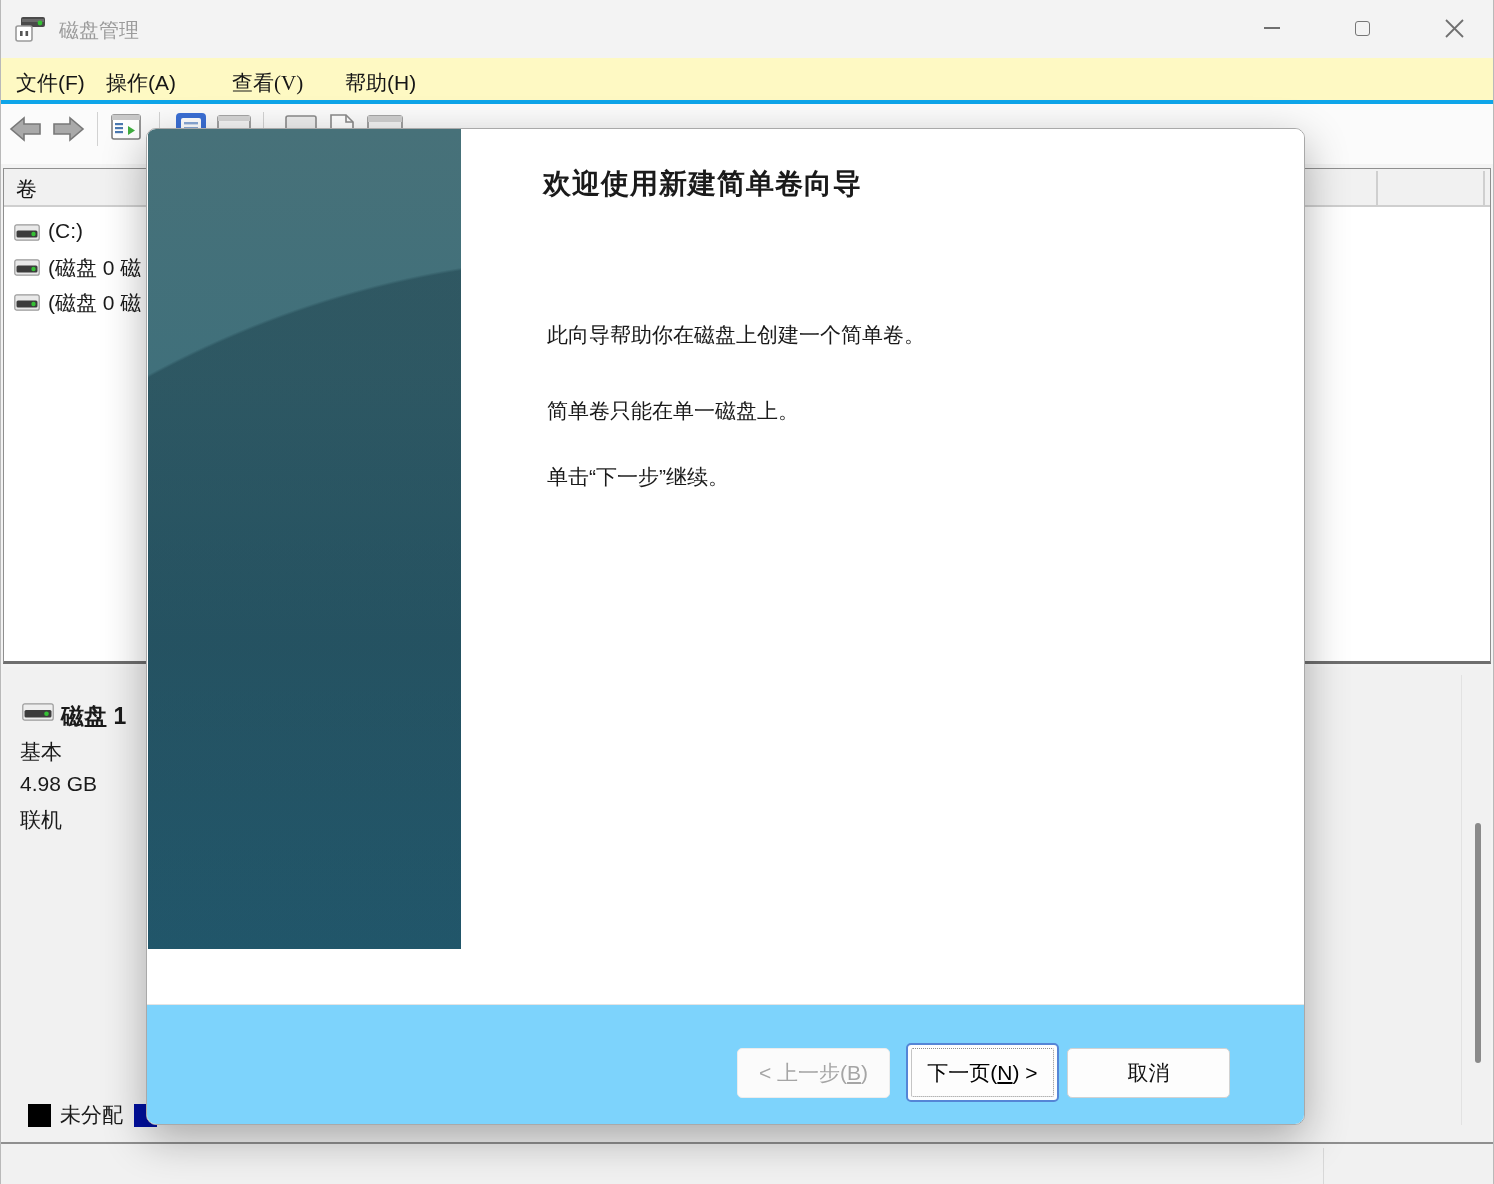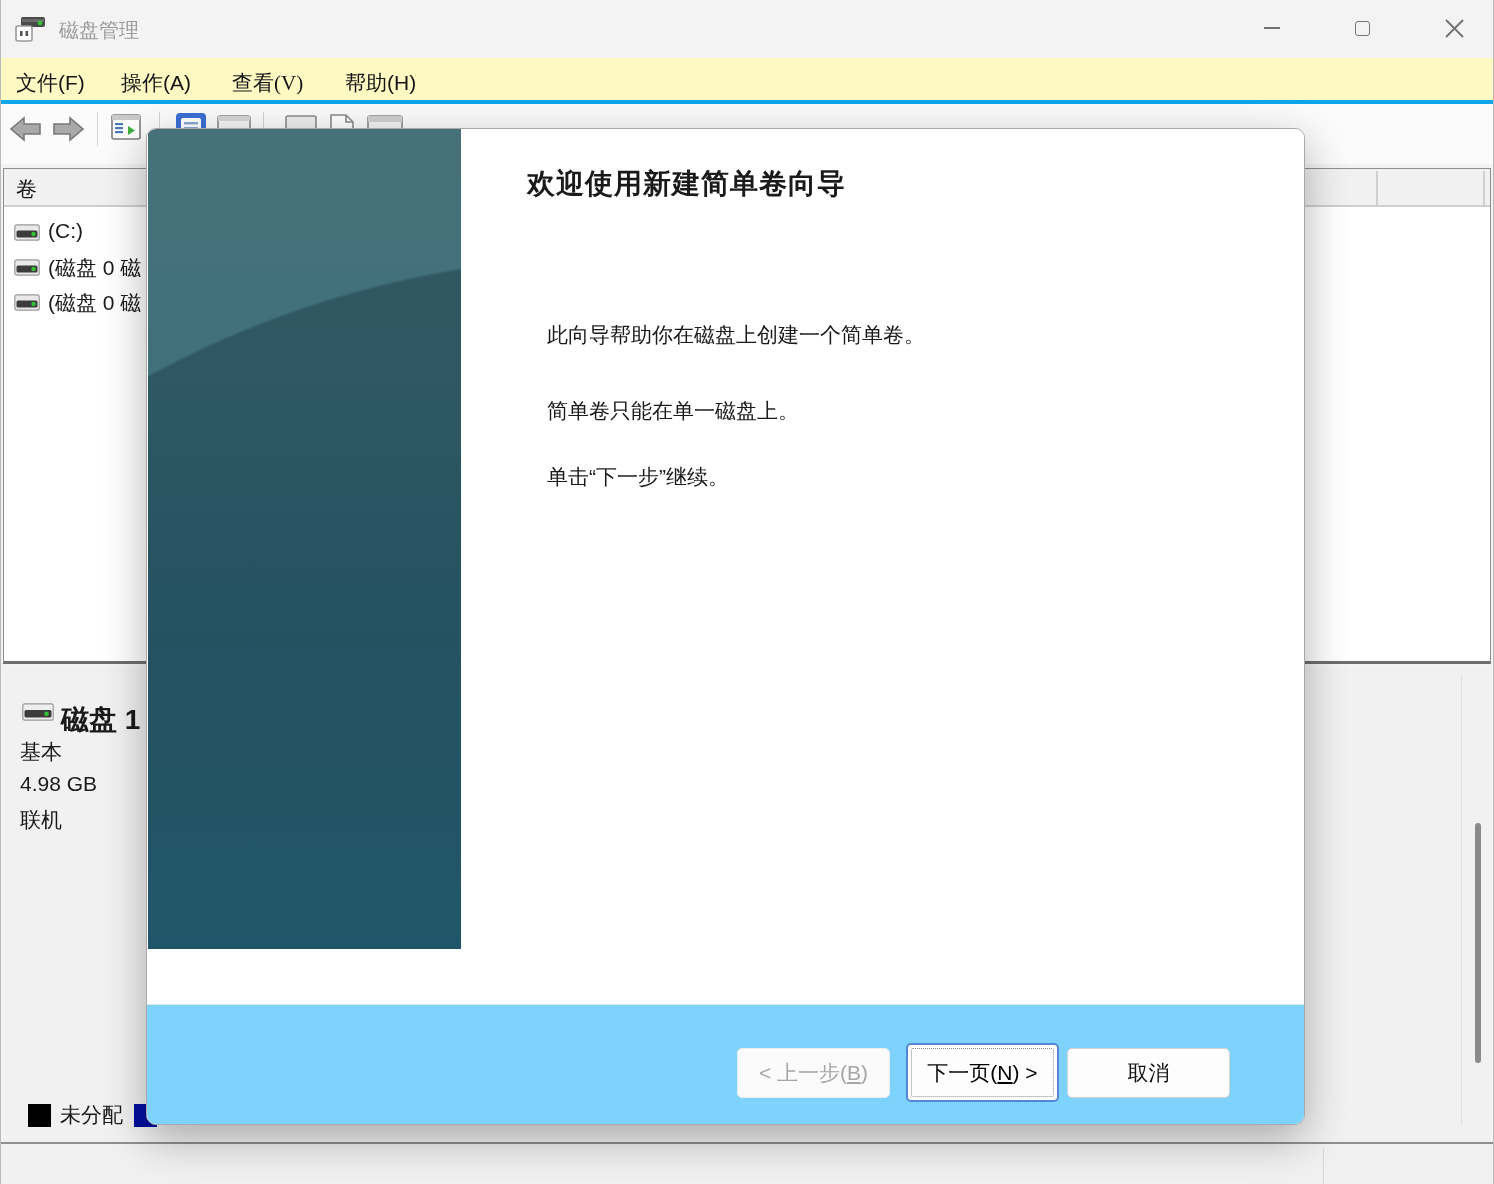--- a/index.html
+++ b/index.html
@@ -12,21 +12,21 @@
   .titlebar { position:absolute; left:0; top:0; width:100%; height:58px; background:#f3f3f3; }
   .app-icon { position:absolute; left:13px; top:14px; width:32px; height:30px; }
   .win-title { position:absolute; left:58px; top:17px; font-size:20px; color:#9b9b9b; }
   .win-btn { position:absolute; top:6px; width:62px; height:44px; display:flex; align-items:center; justify-content:center; }
   .btn-min { left:1240px; } .btn-max { left:1330px; } .btn-close { left:1422px; }
   .glyph-min { width:16px; height:0; border-top:2px solid #6f6f6f; }
   .glyph-max { width:15px; height:15px; border:1.7px solid #767676; border-radius:3px; }
 
   .menubar { position:absolute; left:0; top:58px; width:100%; height:46px; background:#fef9c3; border-bottom:4px solid #0ea5e9; }
   .menu-item { position:absolute; top:11px; font-size:21px; color:#161616; }
-  .mi-0 { left:15px; } .mi-1 { left:120px; } .mi-2 { left:231px;font-family:Liberation Serif, serif; } .mi-3 { left:344px; }
+  .mi-0 { left:15px; } .mi-1 { left:105px; } .mi-2 { left:231px;font-family:Liberation Serif, serif; } .mi-3 { left:344px; }
 
   .toolbar { position:absolute; left:0; top:104px; width:100%; height:60px; background:#fbfbfb; }
   .tb-sep { position:absolute; top:8px; width:1px; height:34px; background:#d2d2d2; }
   .tb-ico { position:absolute; top:8px; }
 
   
   .top-pane { position:absolute; left:2px; top:168px; width:1488px; height:496px; background:#ffffff;
               border:1px solid #8f8f8f; border-bottom:3px solid #6e6e6e; }
   .vol-header { position:absolute; left:0; top:0; width:100%; height:38px; background:#f1f1f1;
                 border-bottom:2px solid #cfcfcf; }
@@ -34,21 +34,21 @@
   .hdr-div { position:absolute; top:2px; width:2px; height:34px; background:#cfcfcf; }
   .hd-1 { left:1372px; } .hd-2 { left:1479px; }
   .vol-row { position:absolute; left:0; width:100%; height:35px; }
   .vr-0 { top:46px; } .vr-1 { top:81px; } .vr-2 { top:116px; }
   .vol-row .drive-ico { position:absolute; left:10px; top:9px; }
   .vol-label { position:absolute; left:44px; top:4px; font-size:21px; white-space:nowrap; }
 
   
   .bottom-pane { position:absolute; left:2px; top:667px; width:1488px; height:475px; background:#f1f1f1; }
   .disk-ico { position:absolute; left:19px; top:36px; }
-  .disk-name { position:absolute; left:58px; top:34px; font-size:28px; font-weight:bold; }
+  .disk-name { position:absolute; left:58px; top:34px; font-size:23px; font-weight:bold; }
   .disk-type { position:absolute; left:17px; top:71px; font-size:21px; }
   .disk-size { position:absolute; left:17px; top:105px; font-size:21px; }
   .disk-status { position:absolute; left:17px; top:139px; font-size:21px; }
   .pane-vline { position:absolute; left:1458px; top:8px; width:1px; height:450px; background:#e2e2e2; }
   .scroll-thumb { position:absolute; left:1472px; top:156px; width:6px; height:240px; background:#8a8a8a; border-radius:3px; }
 
   .legend { position:absolute; left:0; top:434px; width:100%; height:36px; }
   .legend-swatch { position:absolute; top:3px; width:23px; height:23px; }
   .sw-0 { left:25px; } .sw-1 { left:131px; }
   .legend-label { position:absolute; top:0; font-size:21px; white-space:nowrap; }
@@ -62,21 +62,21 @@
             border:1px solid #a9a9a9; border-radius:10px; box-shadow:0 14px 44px rgba(0,0,0,0.30);
             overflow:hidden; display:flex; flex-direction:column; z-index:10; }
   .dlg-titlebar { height:57px; background:#f0f0f0; flex:0 0 auto; position:relative; }
   .dlg-title { position:absolute; left:20px; top:15px; font-size:20px; color:#111111; }
   .dlg-close { position:absolute; right:18px; top:11px; width:36px; height:36px; display:flex; align-items:center; justify-content:center; }
   .dlg-main { flex:1; position:relative; background:#ffffff; }
   .banner { position:absolute; left:1px; top:0; width:313px; height:820px;
             background:
               radial-gradient(circle 980px at 150% 135%, rgba(10,40,52,0.34) 0 978px, rgba(10,40,52,0) 981px),
               linear-gradient(180deg, #477179 0%, #40707b 30%, #336879 62%, #2d6e86 100%); }
-  .wiz-heading { position:absolute; left:380px; top:36px; font-size:28px; font-weight:bold; letter-spacing:1px; }
+  .wiz-heading { position:absolute; left:396px; top:36px; font-size:28px; font-weight:bold; letter-spacing:1px; }
   .wiz-line { position:absolute; left:400px; font-size:21px; }
   .wl-0 { top:192px; } .wl-1 { top:268px; } .wl-2 { top:334px; }
 
   .dlg-footer { height:120px; flex:0 0 auto; background:#7dd3fc; border-top:1px solid #e4e4e4; position:relative; }
   .btn { position:absolute; font-size:21px; text-align:center; border-radius:5px; }
   .btn-back { left:590px; top:43px; width:153px; height:50px; line-height:48px;
               background:#fbfbfb; border:1px solid #ececec; color:#a5a5a5; }
   .btn-next { left:759px; top:38px; width:153px; height:59px; line-height:55px;
               background:#fdfdfd; border:2.5px solid #5585d6; color:#000; }
   .btn-next .focus-dots { position:absolute; inset:3px; border:1.6px dotted #8e8e8e; border-radius:2px; pointer-events:none; }

